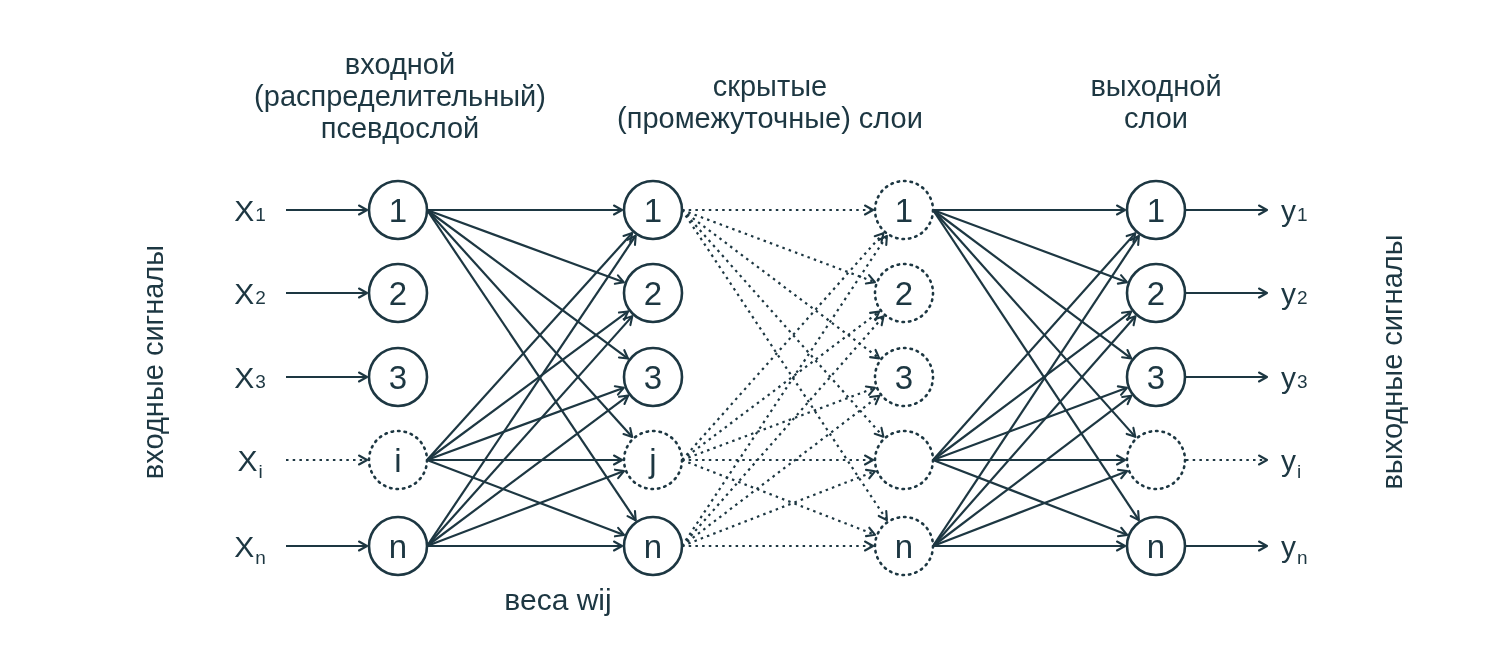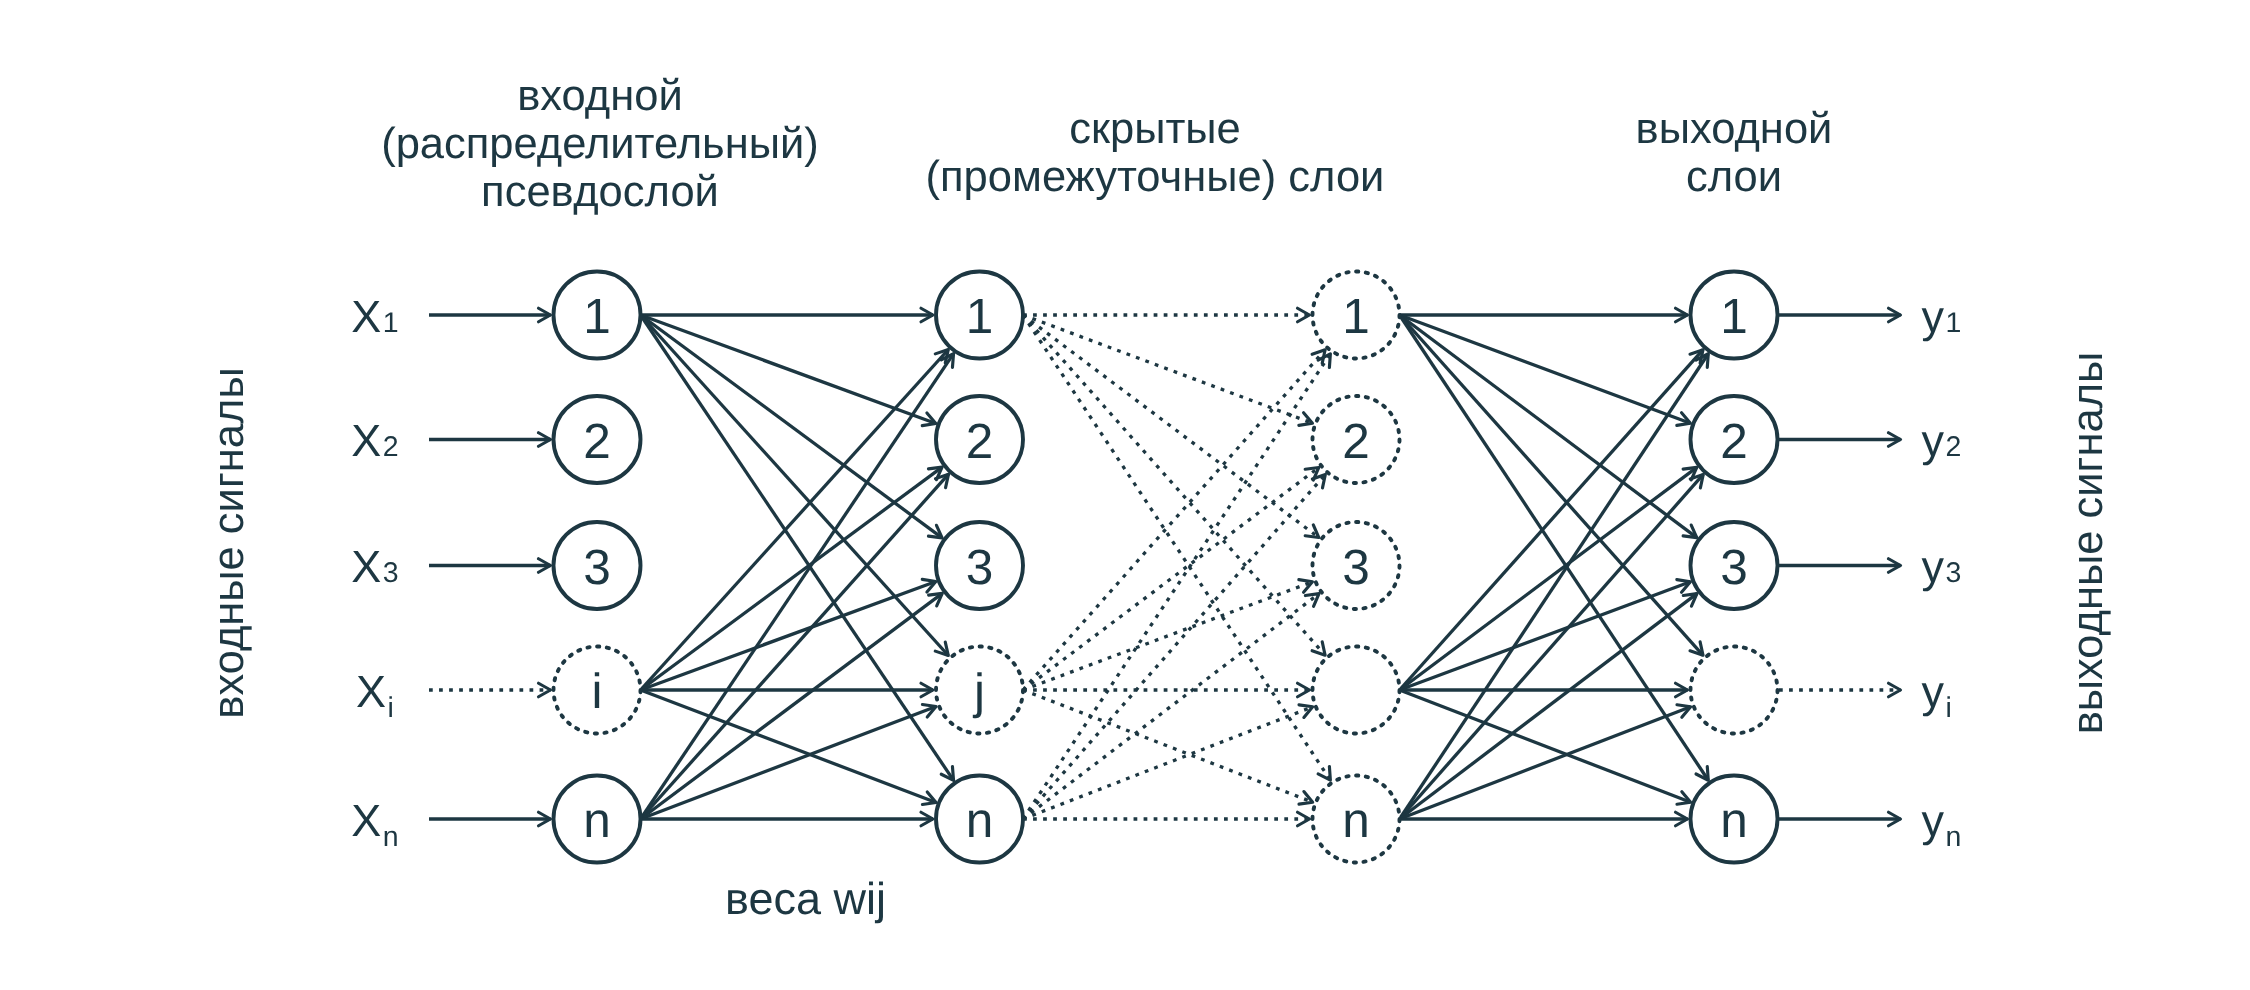--- a/index.html
+++ b/index.html
@@ -16,21 +16,21 @@
   .hdr-input{left:130px;top:48px;}
   .hdr-hidden{left:500px;top:70px;}
   .hdr-output{left:886px;top:70px;}
   .side{
     position:absolute;width:320px;height:34px;line-height:34px;
     text-align:center;font-size:29px;transform:rotate(-90deg);
   }
   .side-left{left:-27px;top:345px;}
   .side-right{left:1212px;top:345px;}
   .weights{
-    position:absolute;left:367px;top:583px;width:300px;
+    position:absolute;left:388px;top:583px;width:300px;
     text-align:center;font-size:30px;
   }
   #net{position:absolute;left:0;top:0;}
   #net text{fill:var(--ink,#1d3742);font-family:"Liberation Sans",sans-serif;}
   #net .io-label{font-size:30px;}
   #net .io-label .sub{font-size:19px;}
   #net .node-label{font-size:33px;}
   #net line{stroke:var(--ink,#1d3742);stroke-width:2.2;fill:none;}
   #net line.dotted{stroke-dasharray:2.5 4.2;}
   #net circle{fill:#ffffff;stroke:var(--ink,#1d3742);stroke-width:2.6;}

